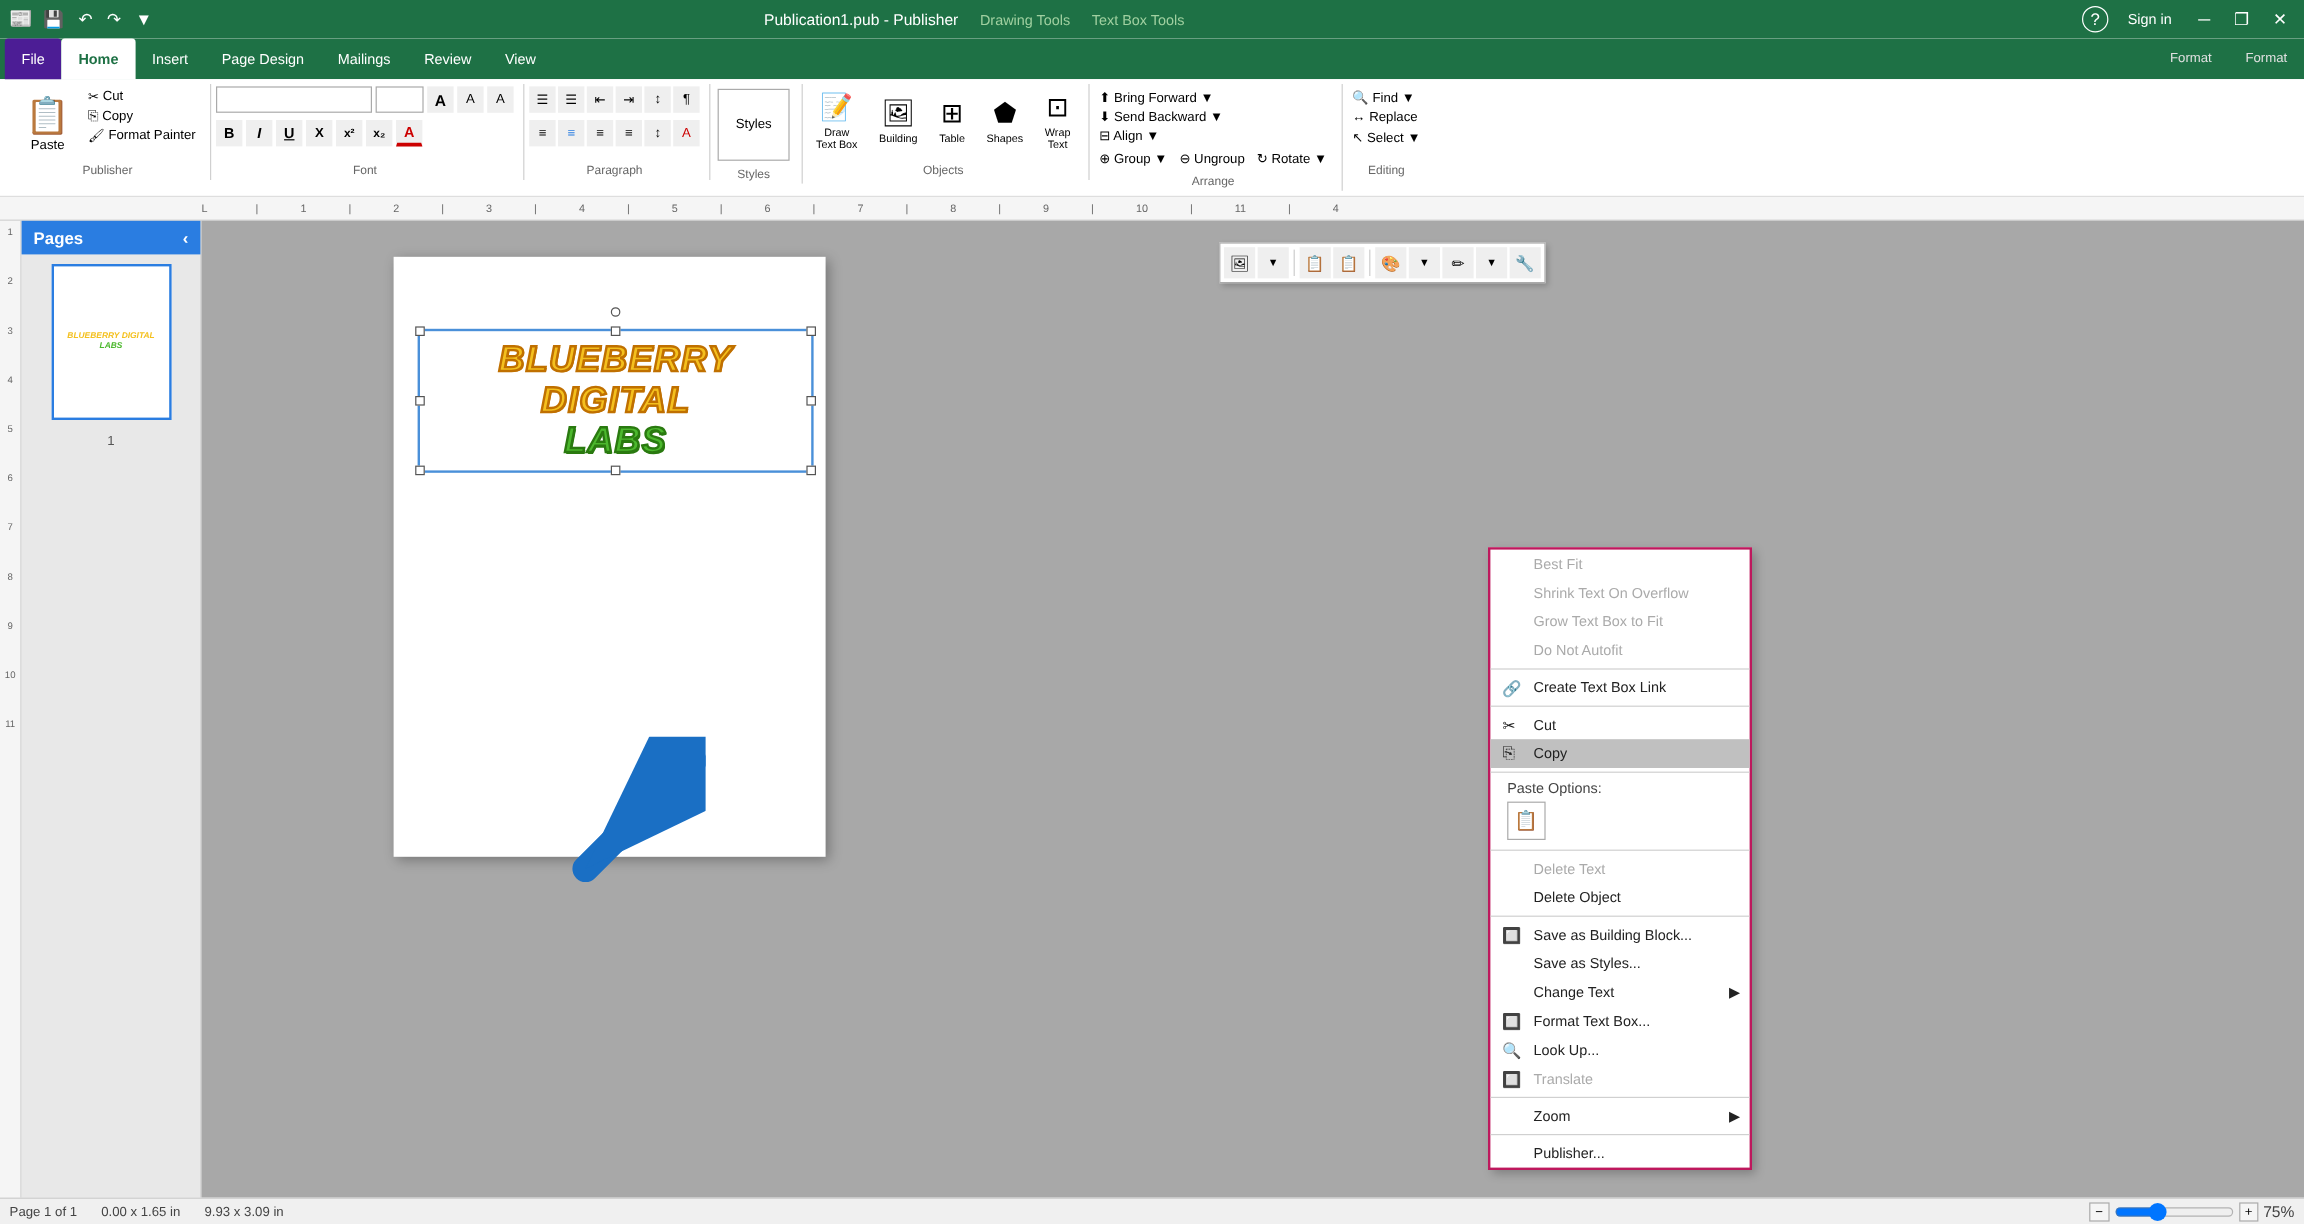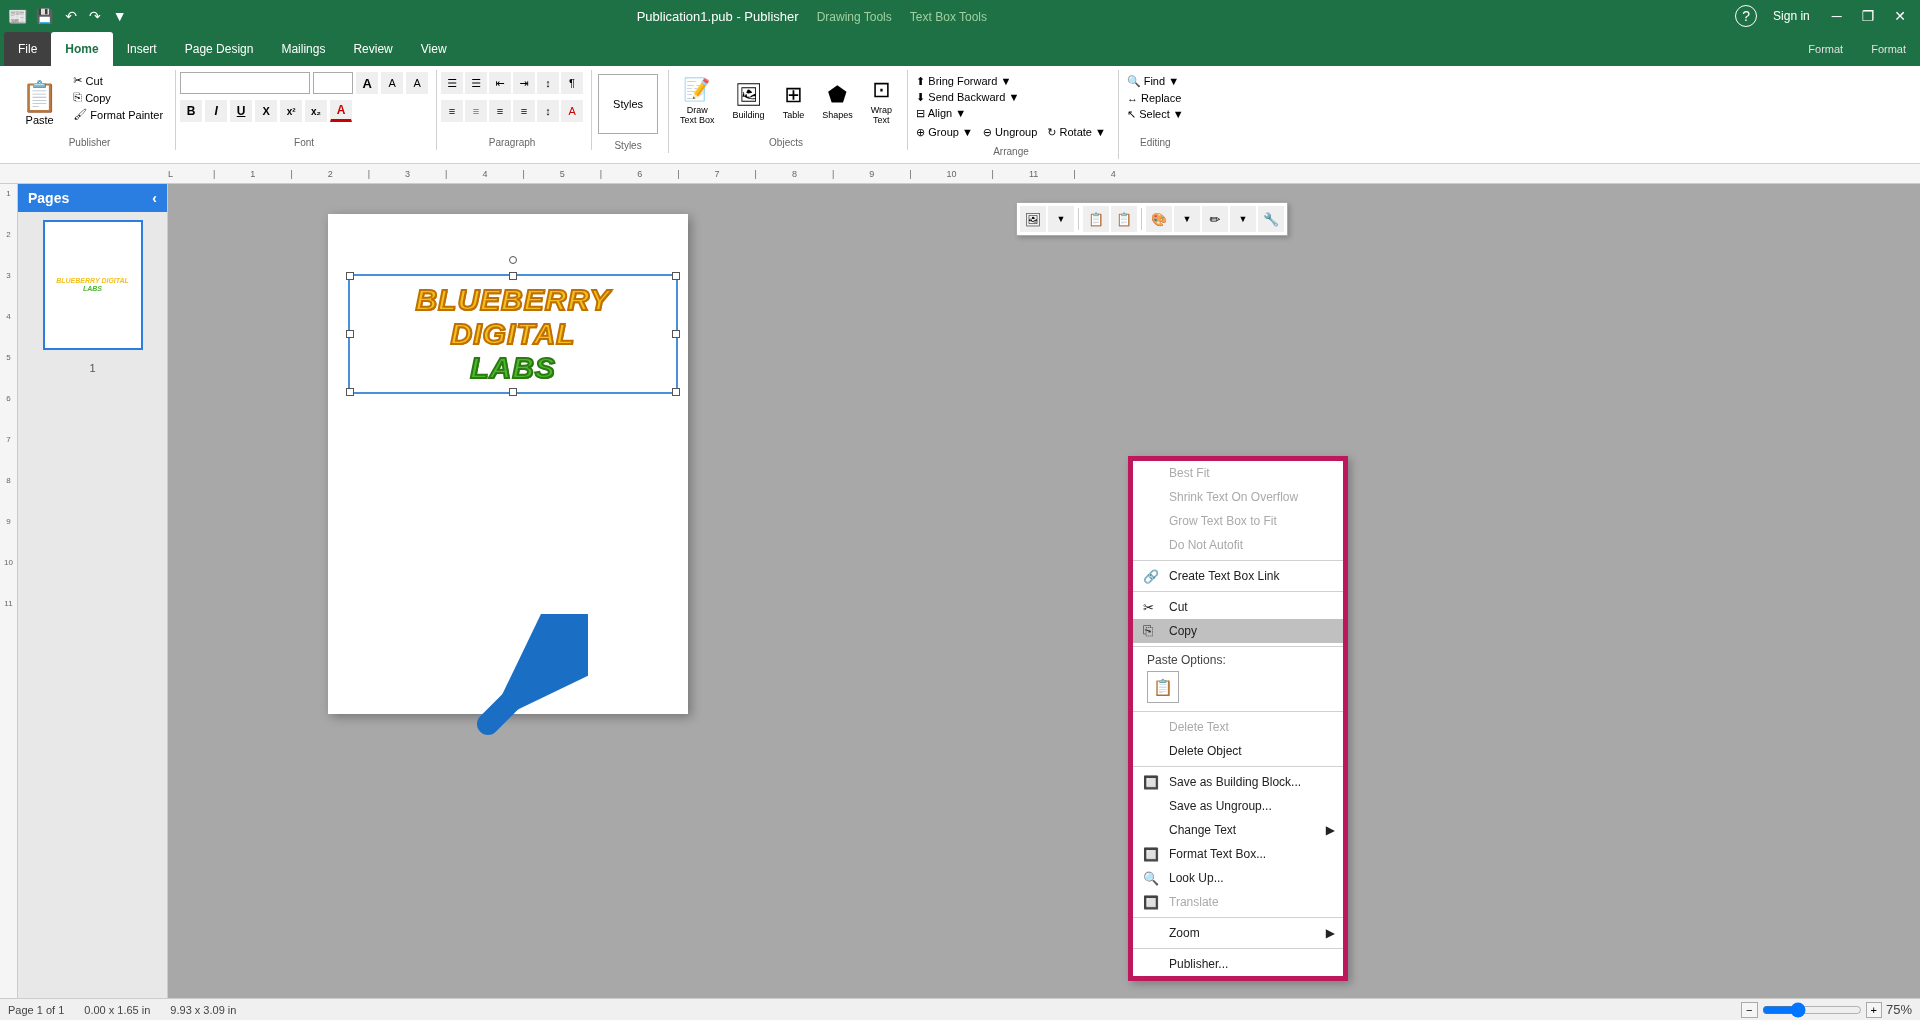--- a/index.html
+++ b/index.html
@@ -79,23 +79,23 @@
       padding: 3px;
       z-index: 100;
     }
     .ft-btn { width: 26px; height: 26px; border: 1px solid transparent; cursor: pointer; display: flex; align-items: center; justify-content: center; font-size: 13px; }
     .ft-separator { width: 1px; background: #ccc; margin: 2px; }
 
     
     .context-menu {
       position: absolute;
       top: 272px;
-      left: 960px;
+      left: 1072px;
       background: white;
-      border: 5px solid #be185d;
+      border: 2px solid #be185d;
       box-shadow: 3px 3px 8px rgba(0,0,0,0.25);
       width: 220px;
       z-index: 200;
       font-size: 12px;
     }
     .cm-item {
       padding: 5px 20px 5px 36px;
       cursor: pointer;
       display: flex;
       align-items: center;
@@ -187,21 +187,21 @@
     <div class="help-btn">?</div>
     <span class="sign-in-btn">Sign in</span>
     <span class="window-control">─</span>
     <span class="window-control">❐</span>
     <span class="window-control">✕</span>
   </div>
 </div>
 
 <div class="ribbon">
   <div class="ribbon-tabs">
-    <div class="ribbon-tab" style="background:#404040;">File</div>
+    <div class="ribbon-tab" style="background:#4c1d95;">File</div>
     <div class="ribbon-tab active">Home</div>
     <div class="ribbon-tab">Insert</div>
     <div class="ribbon-tab">Page Design</div>
     <div class="ribbon-tab">Mailings</div>
     <div class="ribbon-tab">Review</div>
     <div class="ribbon-tab">View</div>
     <div style="flex:1;"></div>
     <div class="ribbon-tab drawing-tools">Format</div>
     <div class="ribbon-tab text-box-tools">Format</div>
   </div>
@@ -483,21 +483,21 @@
       </div>
       <div class="cm-item">
         <span>Delete Object</span>
       </div>
       <div class="cm-separator"></div>
       <div class="cm-item">
         <span class="cm-icon">🔲</span>
         <span>Save as Building Block...</span>
       </div>
       <div class="cm-item">
-        <span>Save as Ungroup...</span>
+        <span>Save as Styles...</span>
       </div>
       <div class="cm-item">
         <span>Change Text</span>
         <span class="cm-arrow">▶</span>
       </div>
       <div class="cm-item">
         <span class="cm-icon">🔲</span>
         <span>Format Text Box...</span>
       </div>
       <div class="cm-item">

